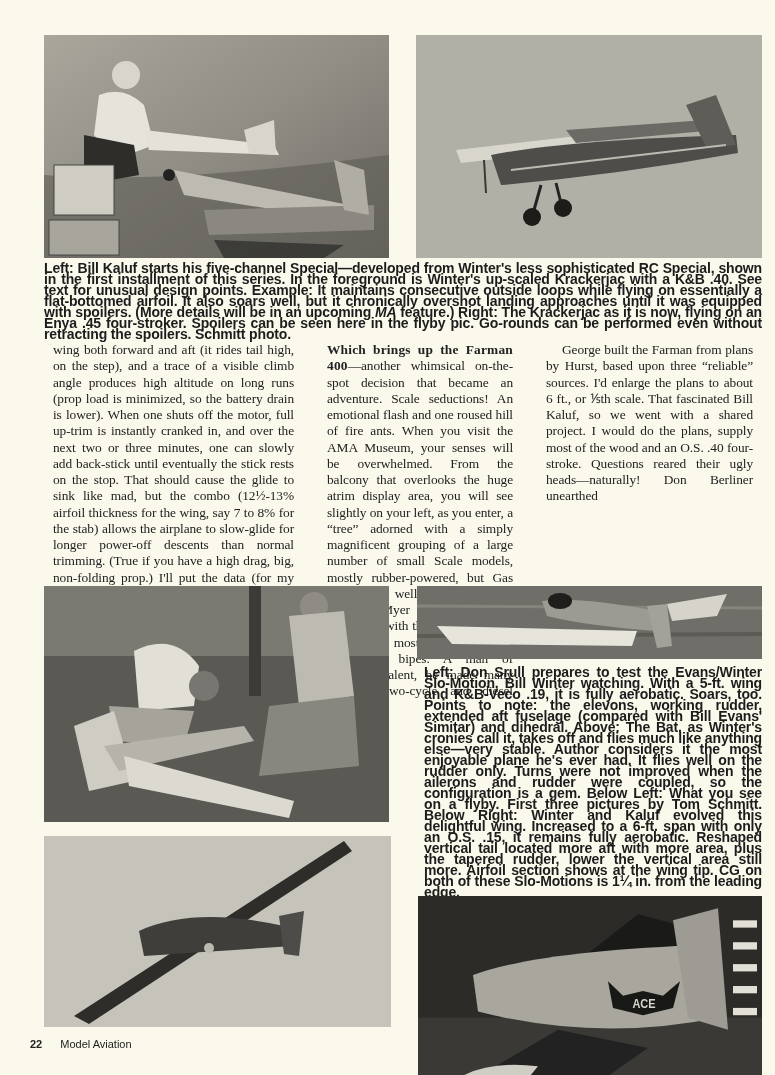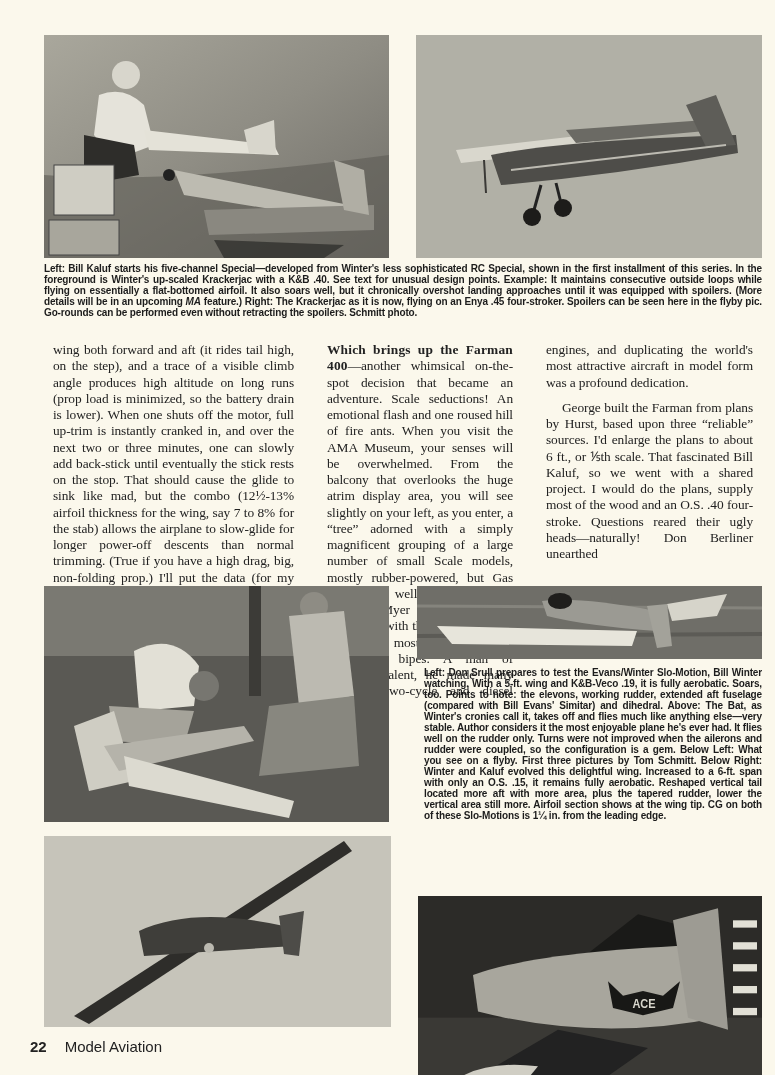--- a/index.html
+++ b/index.html
@@ -12,21 +12,21 @@
   }
   .photo {
     position: absolute;
     overflow: hidden;
   }
   .photo svg { display: block; width: 100%; height: 100%; }
   .caption {
     position: absolute;
     font-family: "Liberation Sans", sans-serif;
     font-weight: bold;
-    font-size: 10px;
+    font-size: 14px;
     line-height: 11px;
     color: #1c1c1c;
     text-align: justify;
     letter-spacing: -0.15px;
   }
   .caption em { font-style: italic; }
   .col {
     position: absolute;
     top: 333px;
     font-size: 13.4px;
@@ -34,21 +34,21 @@
     text-align: justify;
     color: #222;
     letter-spacing: -0.1px;
   }
   .col p { margin: 9px; }
   .col p.indent { text-indent: 16px; }
   .lead { font-weight: bold; letter-spacing: 0.2px; }
   .footer {
     position: absolute; left: 30px; top: 1038px;
     font-family: "Liberation Sans", sans-serif;
-    font-size: 15px; color: #222;
+    font-size: 11px; color: #222;
   }
   .footer .num { font-weight: bold; margin-right: 18px; }
 </style>
 </head>
 <body>
 
 <div class="photo" style="left:44px; top:35px; width:345px; height:223px;">
   <svg viewBox="0 0 345 223" preserveAspectRatio="none">
     <defs>
       <linearGradient id="g1" x1="0" y1="0" x2="1" y2="1">
@@ -101,21 +101,20 @@
 
 <div class="col" style="left:44px; width:259px;">
   <p>wing both forward and aft (it rides tail high, on the step), and a trace of a visible climb angle produces high altitude on long runs (prop load is minimized, so the battery drain is lower). When one shuts off the motor, full up-trim is instantly cranked in, and over the next two or three minutes, one can slowly add back-stick until eventually the stick rests on the stop. That should cause the glide to sink like mad, but the combo (12½-13% airfoil thickness for the wing, say 7 to 8% for the stab) allows the airplane to slow-glide for longer power-off descents than normal trimming. (True if you have a high drag, big, non-folding prop.) I'll put the data (for my three Electrics) in the photo captions.</p>
 </div>
 
 <div class="col" style="left:318px; width:204px;">
   <p><span class="lead">Which brings up the Farman 400</span><span>—another whimsical on-the-spot decision that became an adventure. Scale seductions! An emotional flash and one roused hill of fire ants. When you visit the AMA Museum, your senses will be overwhelmed. From the balcony that overlooks the huge atrim display area, you will see slightly on your left, as you enter, a “tree” adorned with a simply magnificent grouping of a large number of small Scale models, mostly rubber-powered, but Gas and RC as well, a gift from the George Myer estate. George blessed us with the full-scale Little Toot, the most memorable of home-built bipes. A man of awesome talent, he made many fabulous two-cycle and diesel miniature</span></p>
 </div>
 
 <div class="col" style="left:537px; width:225px;">
-  <p>engines, and duplicating the world's most attractive aircraft in model form was a profound dedication.</p>
   <p class="indent">George built the Farman from plans by Hurst, based upon three “reliable” sources. I'd enlarge the plans to about 6 ft., or ⅕th scale. That fascinated Bill Kaluf, so we went with a shared project. I would do the plans, supply most of the wood and an O.S. .40 four-stroke. Questions reared their ugly heads—naturally! Don Berliner unearthed</p>
 </div>
 
 <div class="photo" style="left:44px; top:586px; width:345px; height:236px;">
   <svg viewBox="0 0 345 236" preserveAspectRatio="none">
     <rect width="345" height="236" fill="#5a5954"></rect>
     <rect width="345" height="70" fill="#7a7972"></rect>
     <rect x="205" y="0" width="12" height="110" fill="#3c3b37"></rect>
 
     <circle cx="270" cy="20" r="14" fill="#8e8c84"></circle>

